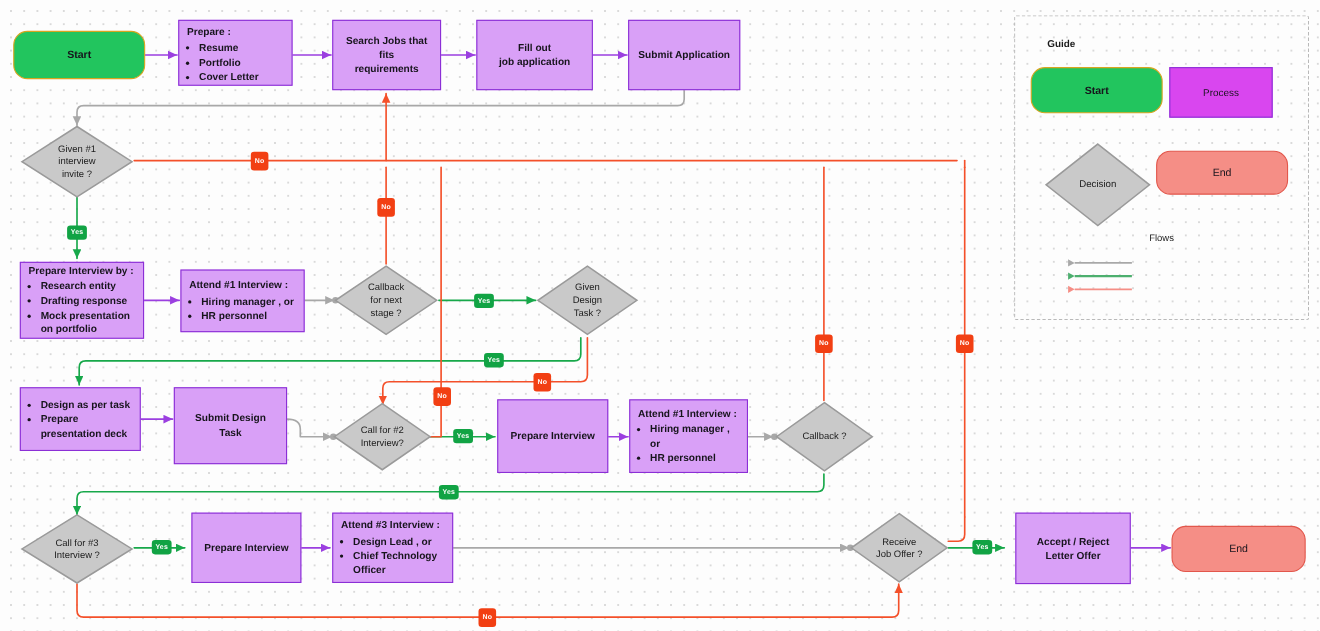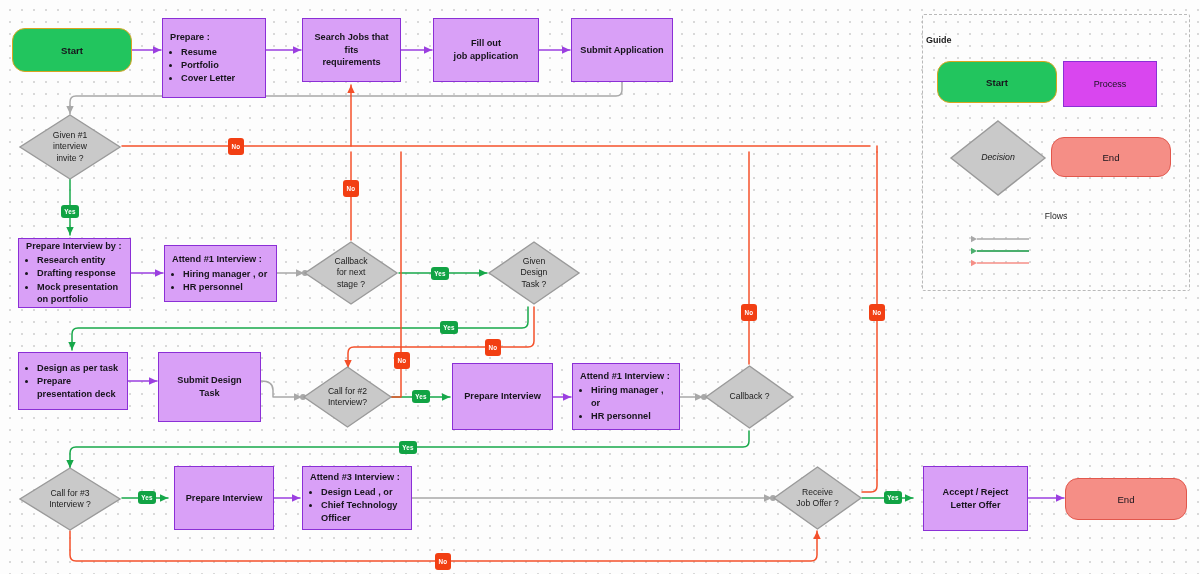--- a/index.html
+++ b/index.html
@@ -46,26 +46,26 @@
     position:absolute;border-radius:3px;color:#fff;font-size:6.3px;font-weight:bold;
     display:flex;align-items:center;justify-content:center;
     letter-spacing:.2px;
   }
   .badge.yes{background:#11a344;width:18px;height:13px;}
   .badge.no{background:#f23f13;width:16px;height:17px;}
   #guide{
     position:absolute;left:922px;top:14px;width:266px;height:275px;
     border:1.3px dashed #b9b9b9;border-radius:2px;background:transparent;
   }
-  #guide .gtitle{position:absolute;left:3px;top:20px;font-size:9px;font-weight:bold;color:#1b1b1b;}
+  #guide .gtitle{position:absolute;left:29px;top:20px;font-size:9px;font-weight:bold;color:#1b1b1b;}
   .g-start{position:absolute;left:14px;top:46px;width:120px;height:42px;}
   .g-proc{position:absolute;left:140px;top:46px;width:92px;height:44px;
     background:#d946ef;border:1.4px solid #8b2fd6;color:#17141c;font-size:9px;
     display:flex;align-items:center;justify-content:center;}
-  .g-dia{position:absolute;left:26px;top:104px;font-style:italic;}
+  .g-dia{position:absolute;left:26px;top:114px;}
   .g-end{position:absolute;left:128px;top:122px;width:120px;height:40px;}
   .g-flows{position:absolute;left:0;top:196px;width:100%;text-align:center;font-size:8.6px;color:#1b1b1b;}
   .g-lines{position:absolute;left:48px;top:218px;}
 </style>
 </head>
 <body>
 
 <div id="canvas"></div>
 
 <svg class="edges" viewBox="0 0 1200 574">
@@ -155,21 +155,21 @@
     <path d="M70,531 L70,555 Q70,561 76,561 L811,561 Q817,561 817,555 L817,531" stroke="#f4502a" stroke-width="1.5" marker-end="url(#ar)"></path>
 
     <path d="M862,492 L871,492 Q877,492 877,486 L877,470" stroke="#f4502a" stroke-width="1.5"></path>
   </g>
 </svg>
 
 <div class="node start" style="left:12px;top:28px;width:120px;height:44px;">
   <span>Start</span>
 </div>
 
-<div class="node proc" style="left:162px;top:18px;width:104px;height:80px;">
+<div class="node proc" style="left:162px;top:18px;width:104px;height:60px;align-items:flex-end;">
   <div class="inner">
     <div>Prepare :</div>
     <ul>
       <li>Resume</li>
       <li>Portfolio</li>
       <li>Cover Letter</li>
     </ul>
   </div>
 </div>
 

